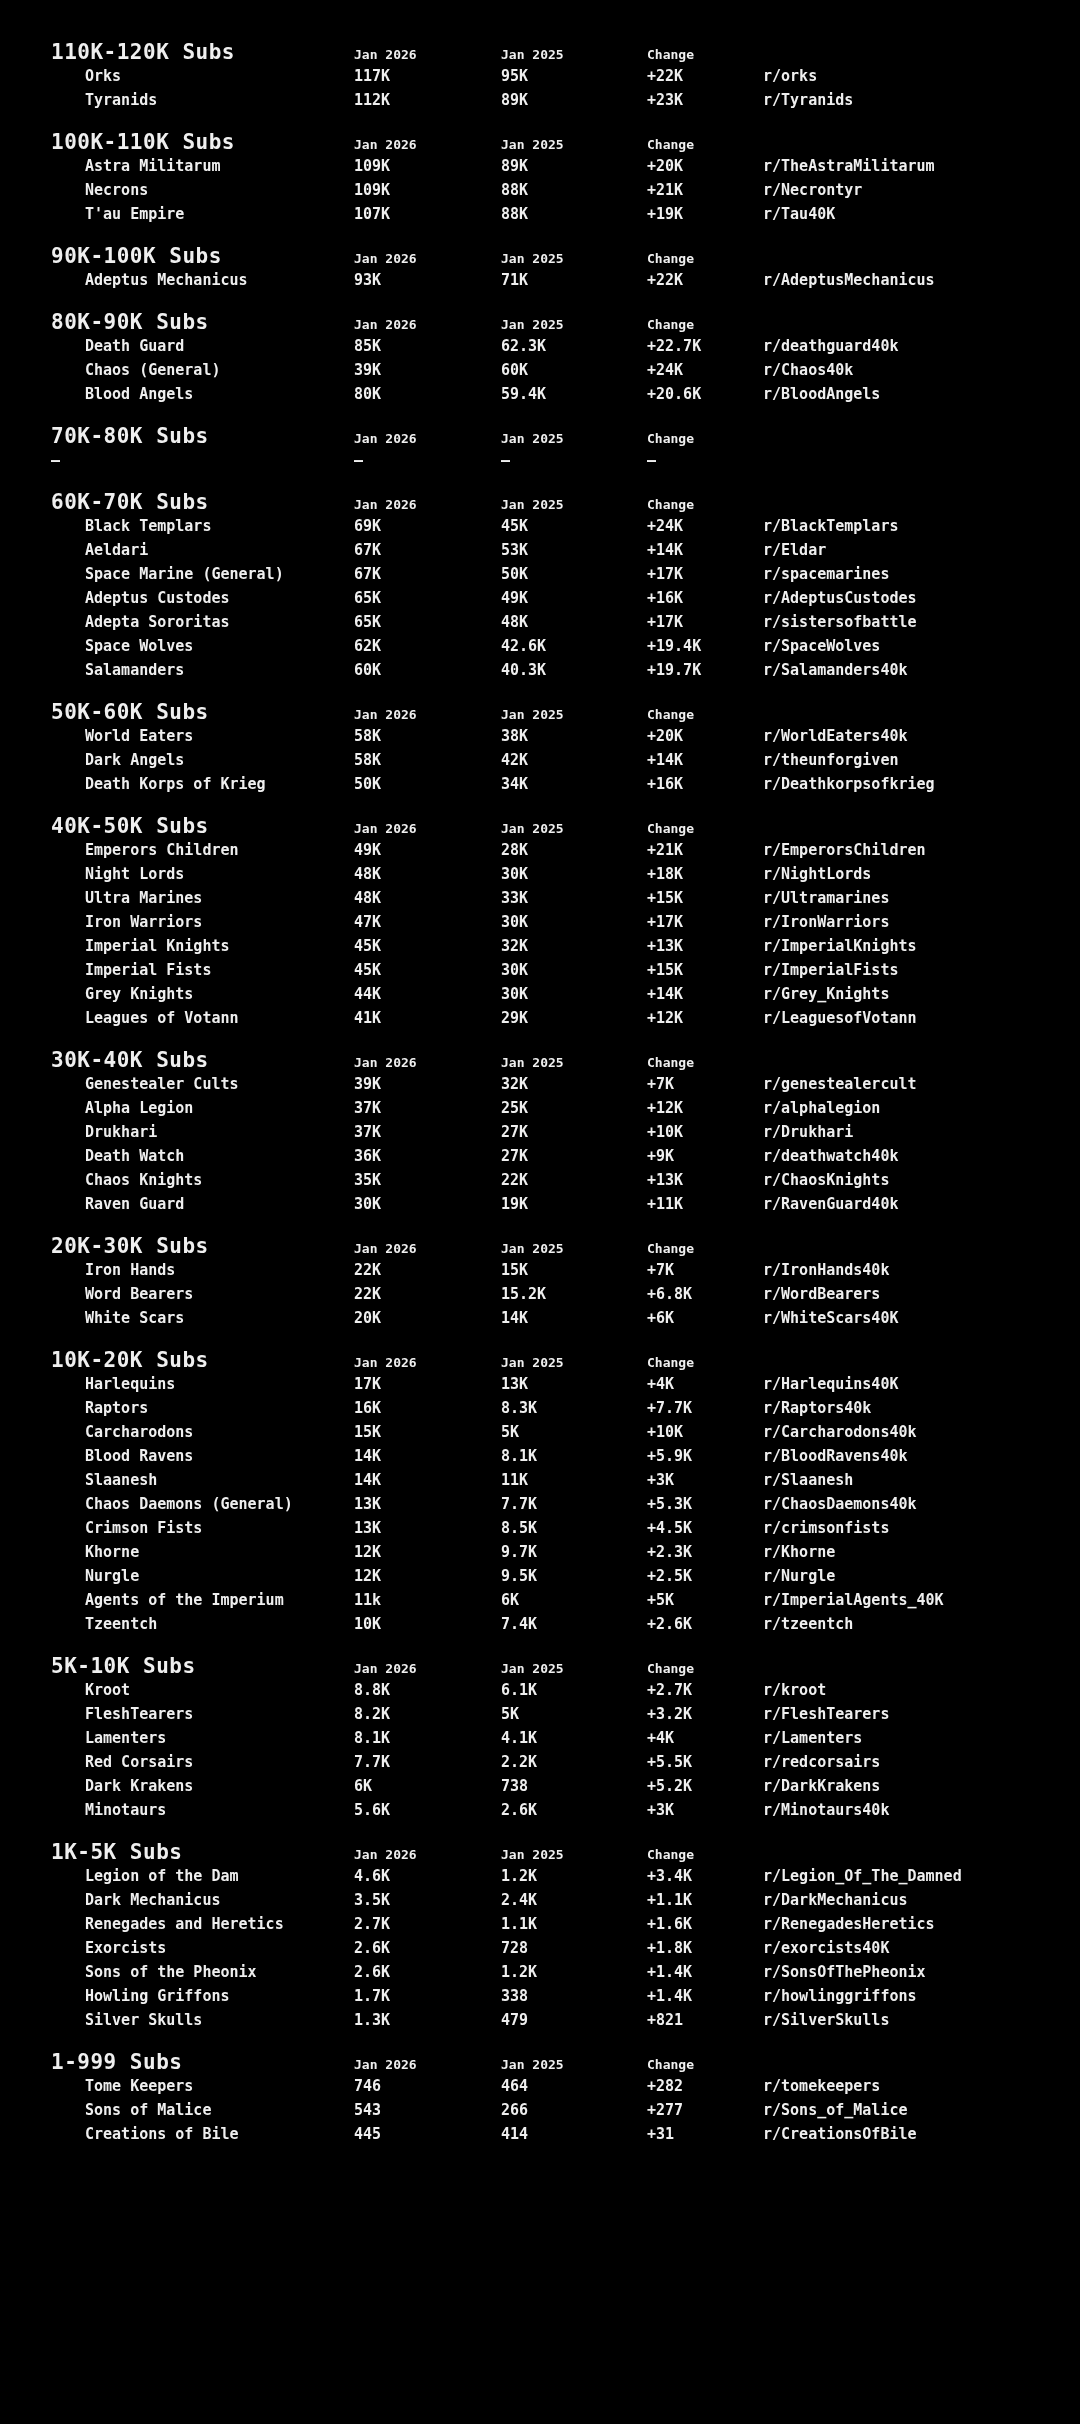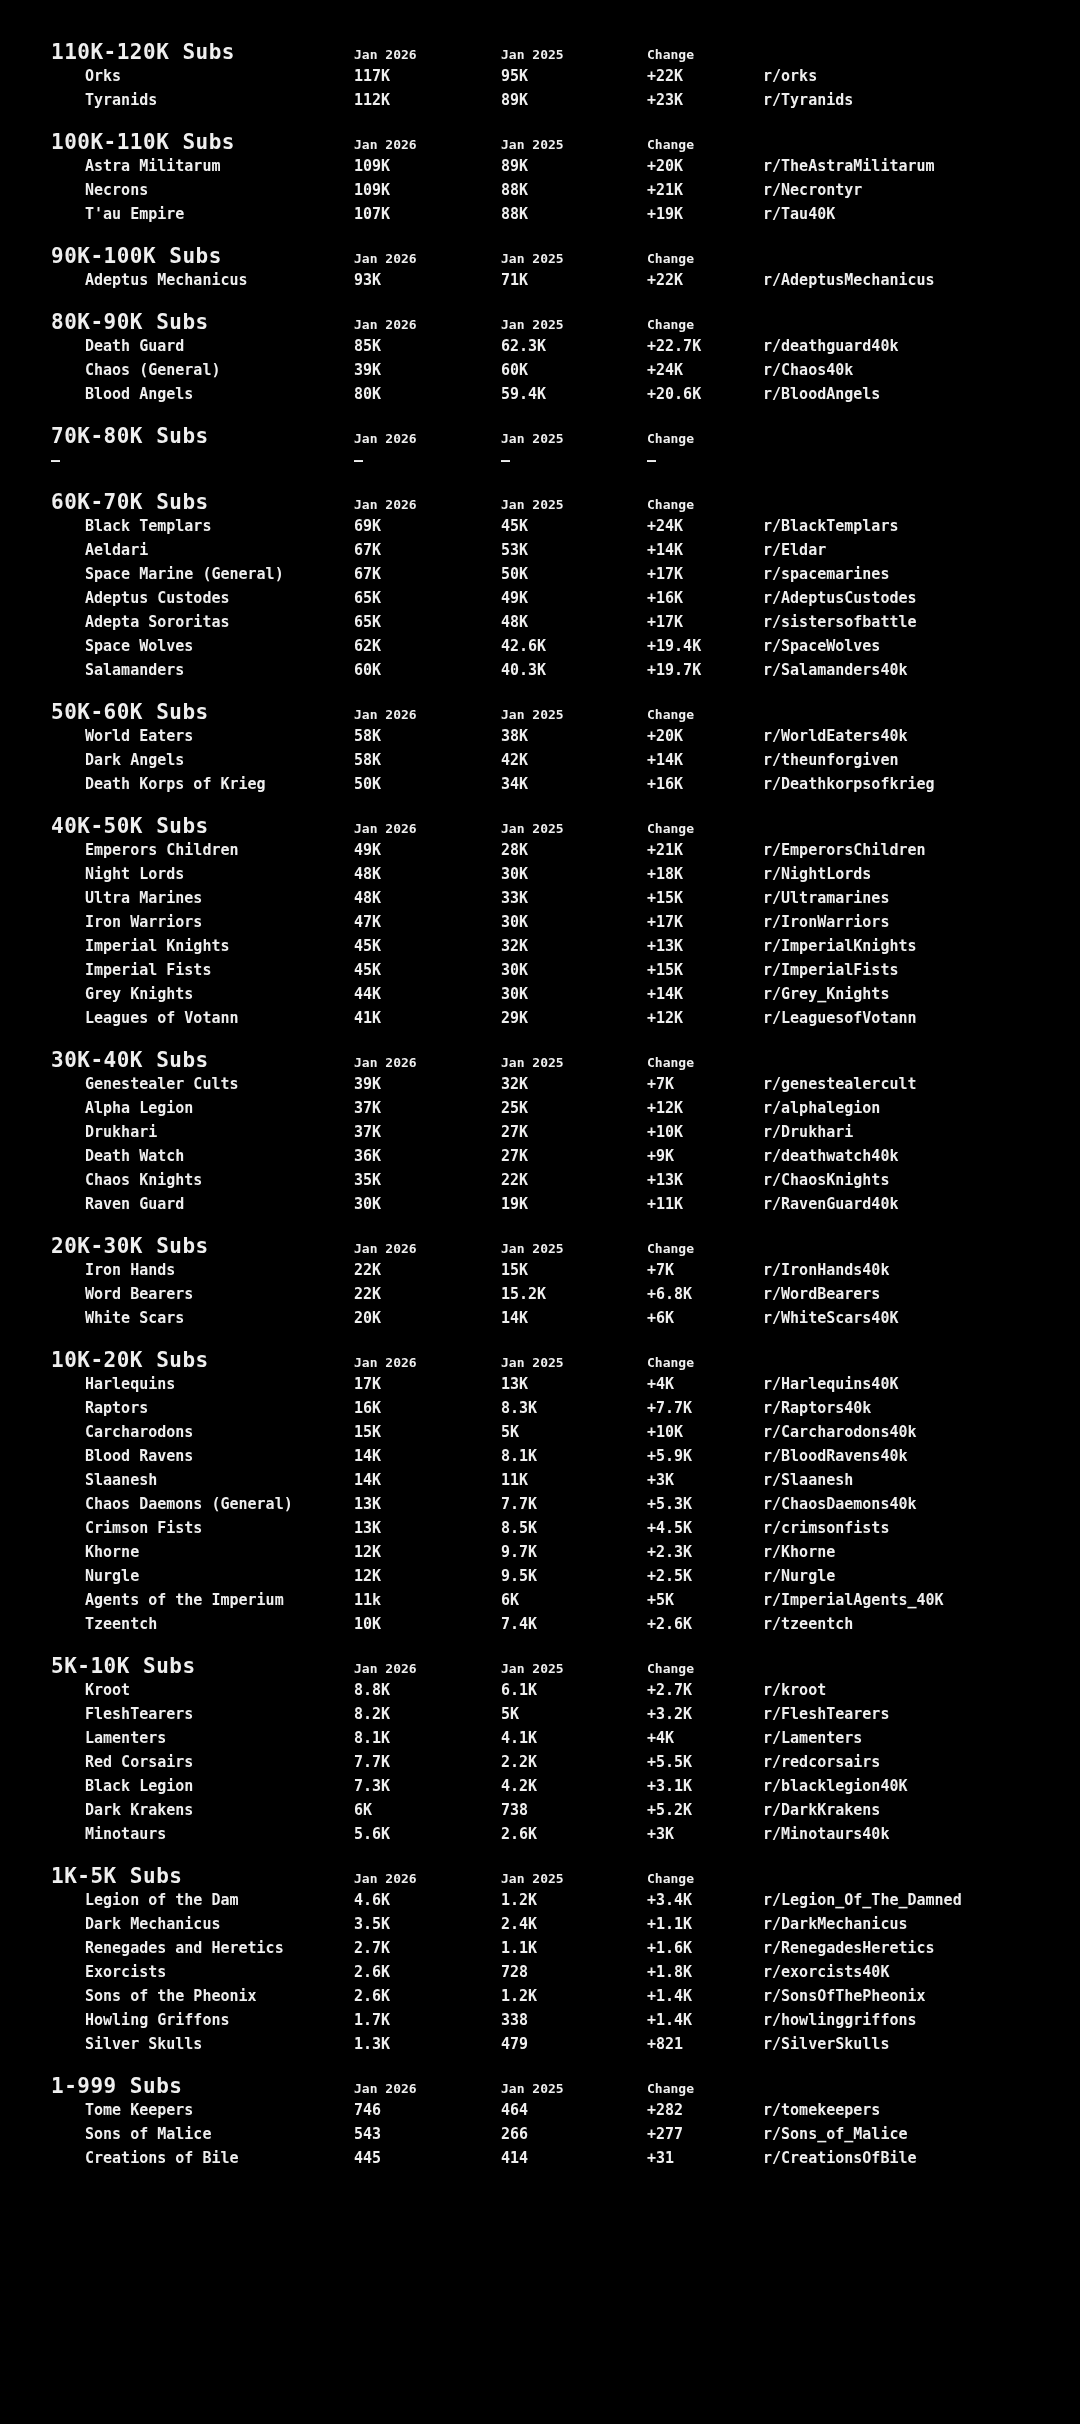--- a/index.html
+++ b/index.html
@@ -522,27 +522,20 @@
         <div class="cell sub">r/Lamenters</div>
       </div>
       <div class="grid-row data-row">
         <div class="cell name">Red Corsairs</div>
         <div class="cell val">7.7K</div>
         <div class="cell val">2.2K</div>
         <div class="cell val">+5.5K</div>
         <div class="cell sub">r/redcorsairs</div>
       </div>
       <div class="grid-row data-row">
-        <div class="cell name">Black Legion</div>
-        <div class="cell val">7.3K</div>
-        <div class="cell val">4.2K</div>
-        <div class="cell val">+3.1K</div>
-        <div class="cell sub">r/blacklegion40K</div>
-      </div>
-      <div class="grid-row data-row">
         <div class="cell name">Dark Krakens</div>
         <div class="cell val">6K</div>
         <div class="cell val">738</div>
         <div class="cell val">+5.2K</div>
         <div class="cell sub">r/DarkKrakens</div>
       </div>
       <div class="grid-row data-row">
         <div class="cell name">Minotaurs</div>
         <div class="cell val">5.6K</div>
         <div class="cell val">2.6K</div>

